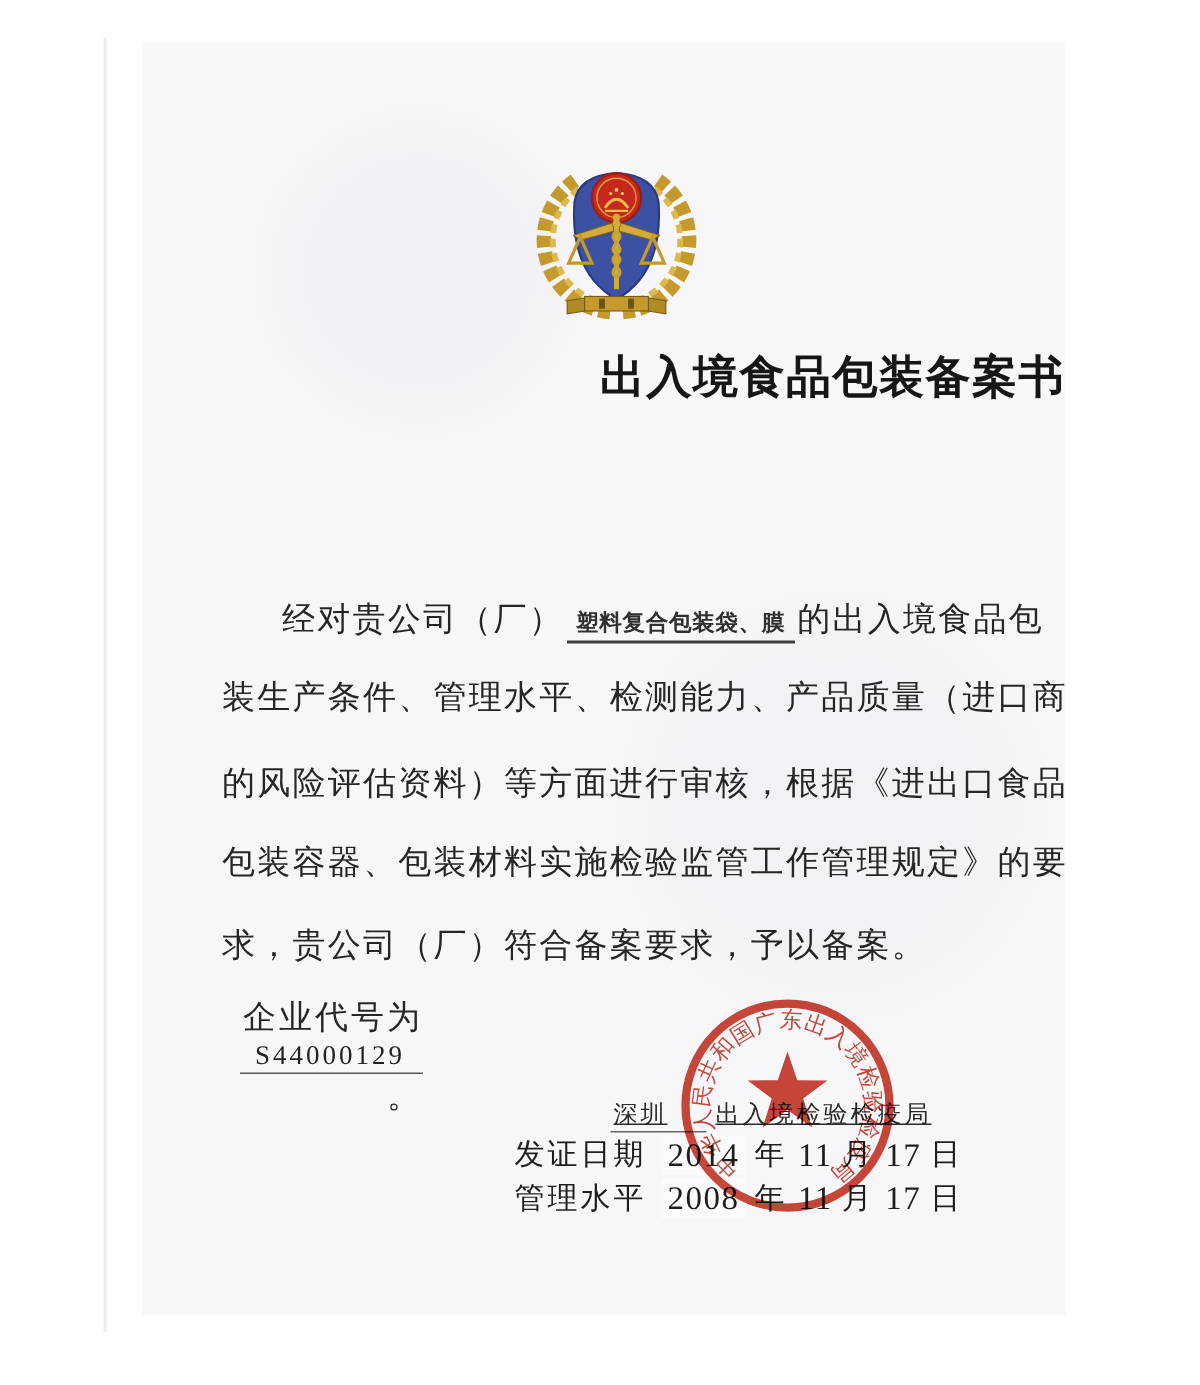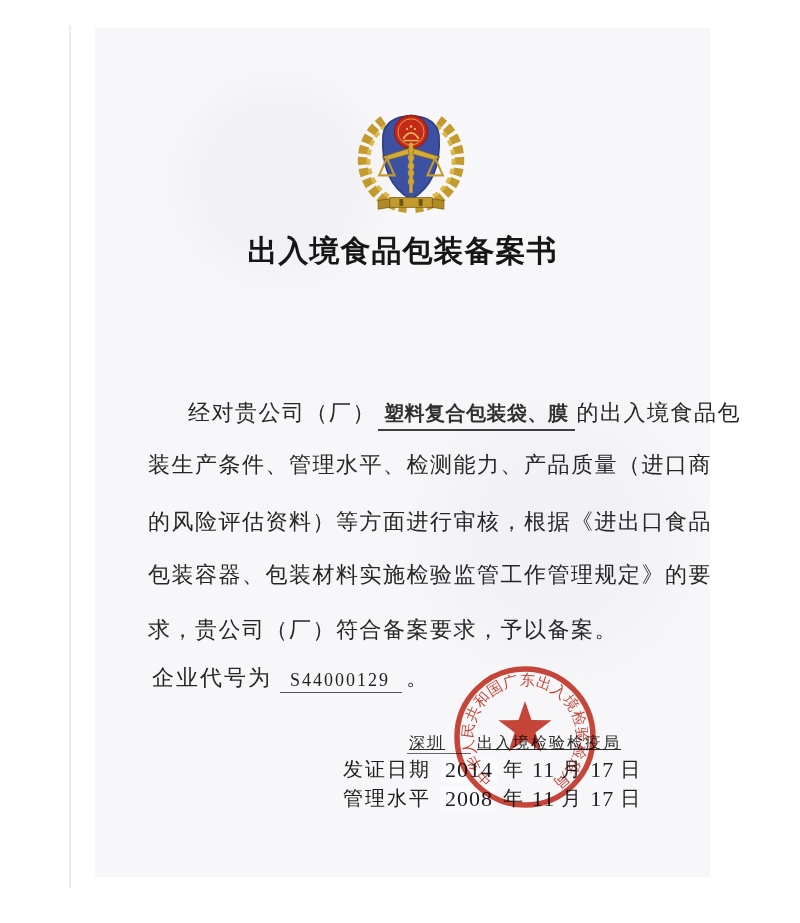--- a/index.html
+++ b/index.html
@@ -10,46 +10,46 @@
   .scan-line{position:absolute;left:69px;top:25px;width:2px;height:863px;background:#ededf1;}
   .paper{
     position:absolute;left:95px;top:28px;width:615px;height:849px;
     background:
       radial-gradient(circle at 30% 18%, rgba(228,228,238,.35) 0 60px, transparent 120px),
       radial-gradient(circle at 75% 60%, rgba(230,230,240,.30) 0 80px, transparent 160px),
       #f7f7f9;
   }
   .emblem{position:absolute;left:258px;top:72px;width:116px;height:116px;}
   .doc-title{
-    position:absolute;left:0;width:100%;top:203px;text-align:center;
+    position:absolute;left:0;width:100%;top:203px;text-align:right;
     font-family:"DejaVu Sans","Liberation Sans",sans-serif;
     font-weight:bold;font-size:30px;letter-spacing:1px;color:#161616;
   }
   .company-row{
     position:absolute;left:63px;top:278px;width:364px;height:34px;
     display:flex;justify-content:space-between;align-items:flex-end;
     border-bottom:2px solid #4c4c4c;padding-bottom:4px;
     font-size:24px;font-weight:600;letter-spacing:3px;color:#1d1d1d;
   }
   .company-colon{font-weight:bold;letter-spacing:0;}
   .body-line{
     position:absolute;left:53px;width:575px;white-space:nowrap;
     font-size:22px;letter-spacing:1.5px;color:#262626;
   }
   .bl1{top:370px;padding-left:40px;}
   .bl2{top:422px;} .bl3{top:479px;} .bl4{top:532px;} .bl5{top:587px;}
   .insert-blank{
     display:inline-block;vertical-align:baseline;
     font-family:Liberation Mono, monospace;
-    font-size:20px;font-weight:bold;letter-spacing:.5px;color:#303030;
+    font-size:15px;font-weight:bold;letter-spacing:.5px;color:#303030;
     border-bottom:2px solid #3f3f3f;padding:0 6px 2px 6px;margin:0 2px;
   }
   .code-row{
     position:absolute;left:57px;top:635px;display:inline-flex;align-items:flex-end;
-    font-size:22px;letter-spacing:2px;color:#262626;
+    font-size:22px;letter-spacing:2px;color:#262626;flex-direction:column;
   }
   .code-value{
     font-size:18px;letter-spacing:2px;border-bottom:1.5px solid #555;
     padding:0 12px 1px 10px;margin-left:8px;color:#222;
   }
   .code-period{margin-left:4px;}
   .issuer-row{
     position:absolute;left:312px;top:705px;font-size:16px;letter-spacing:2px;color:#2a2a2a;z-index:1;text-decoration:underline;
   }
   .issuer-city{border-bottom:1.5px solid #666;padding:0 26px 2px 2px;margin-right:6px;}

